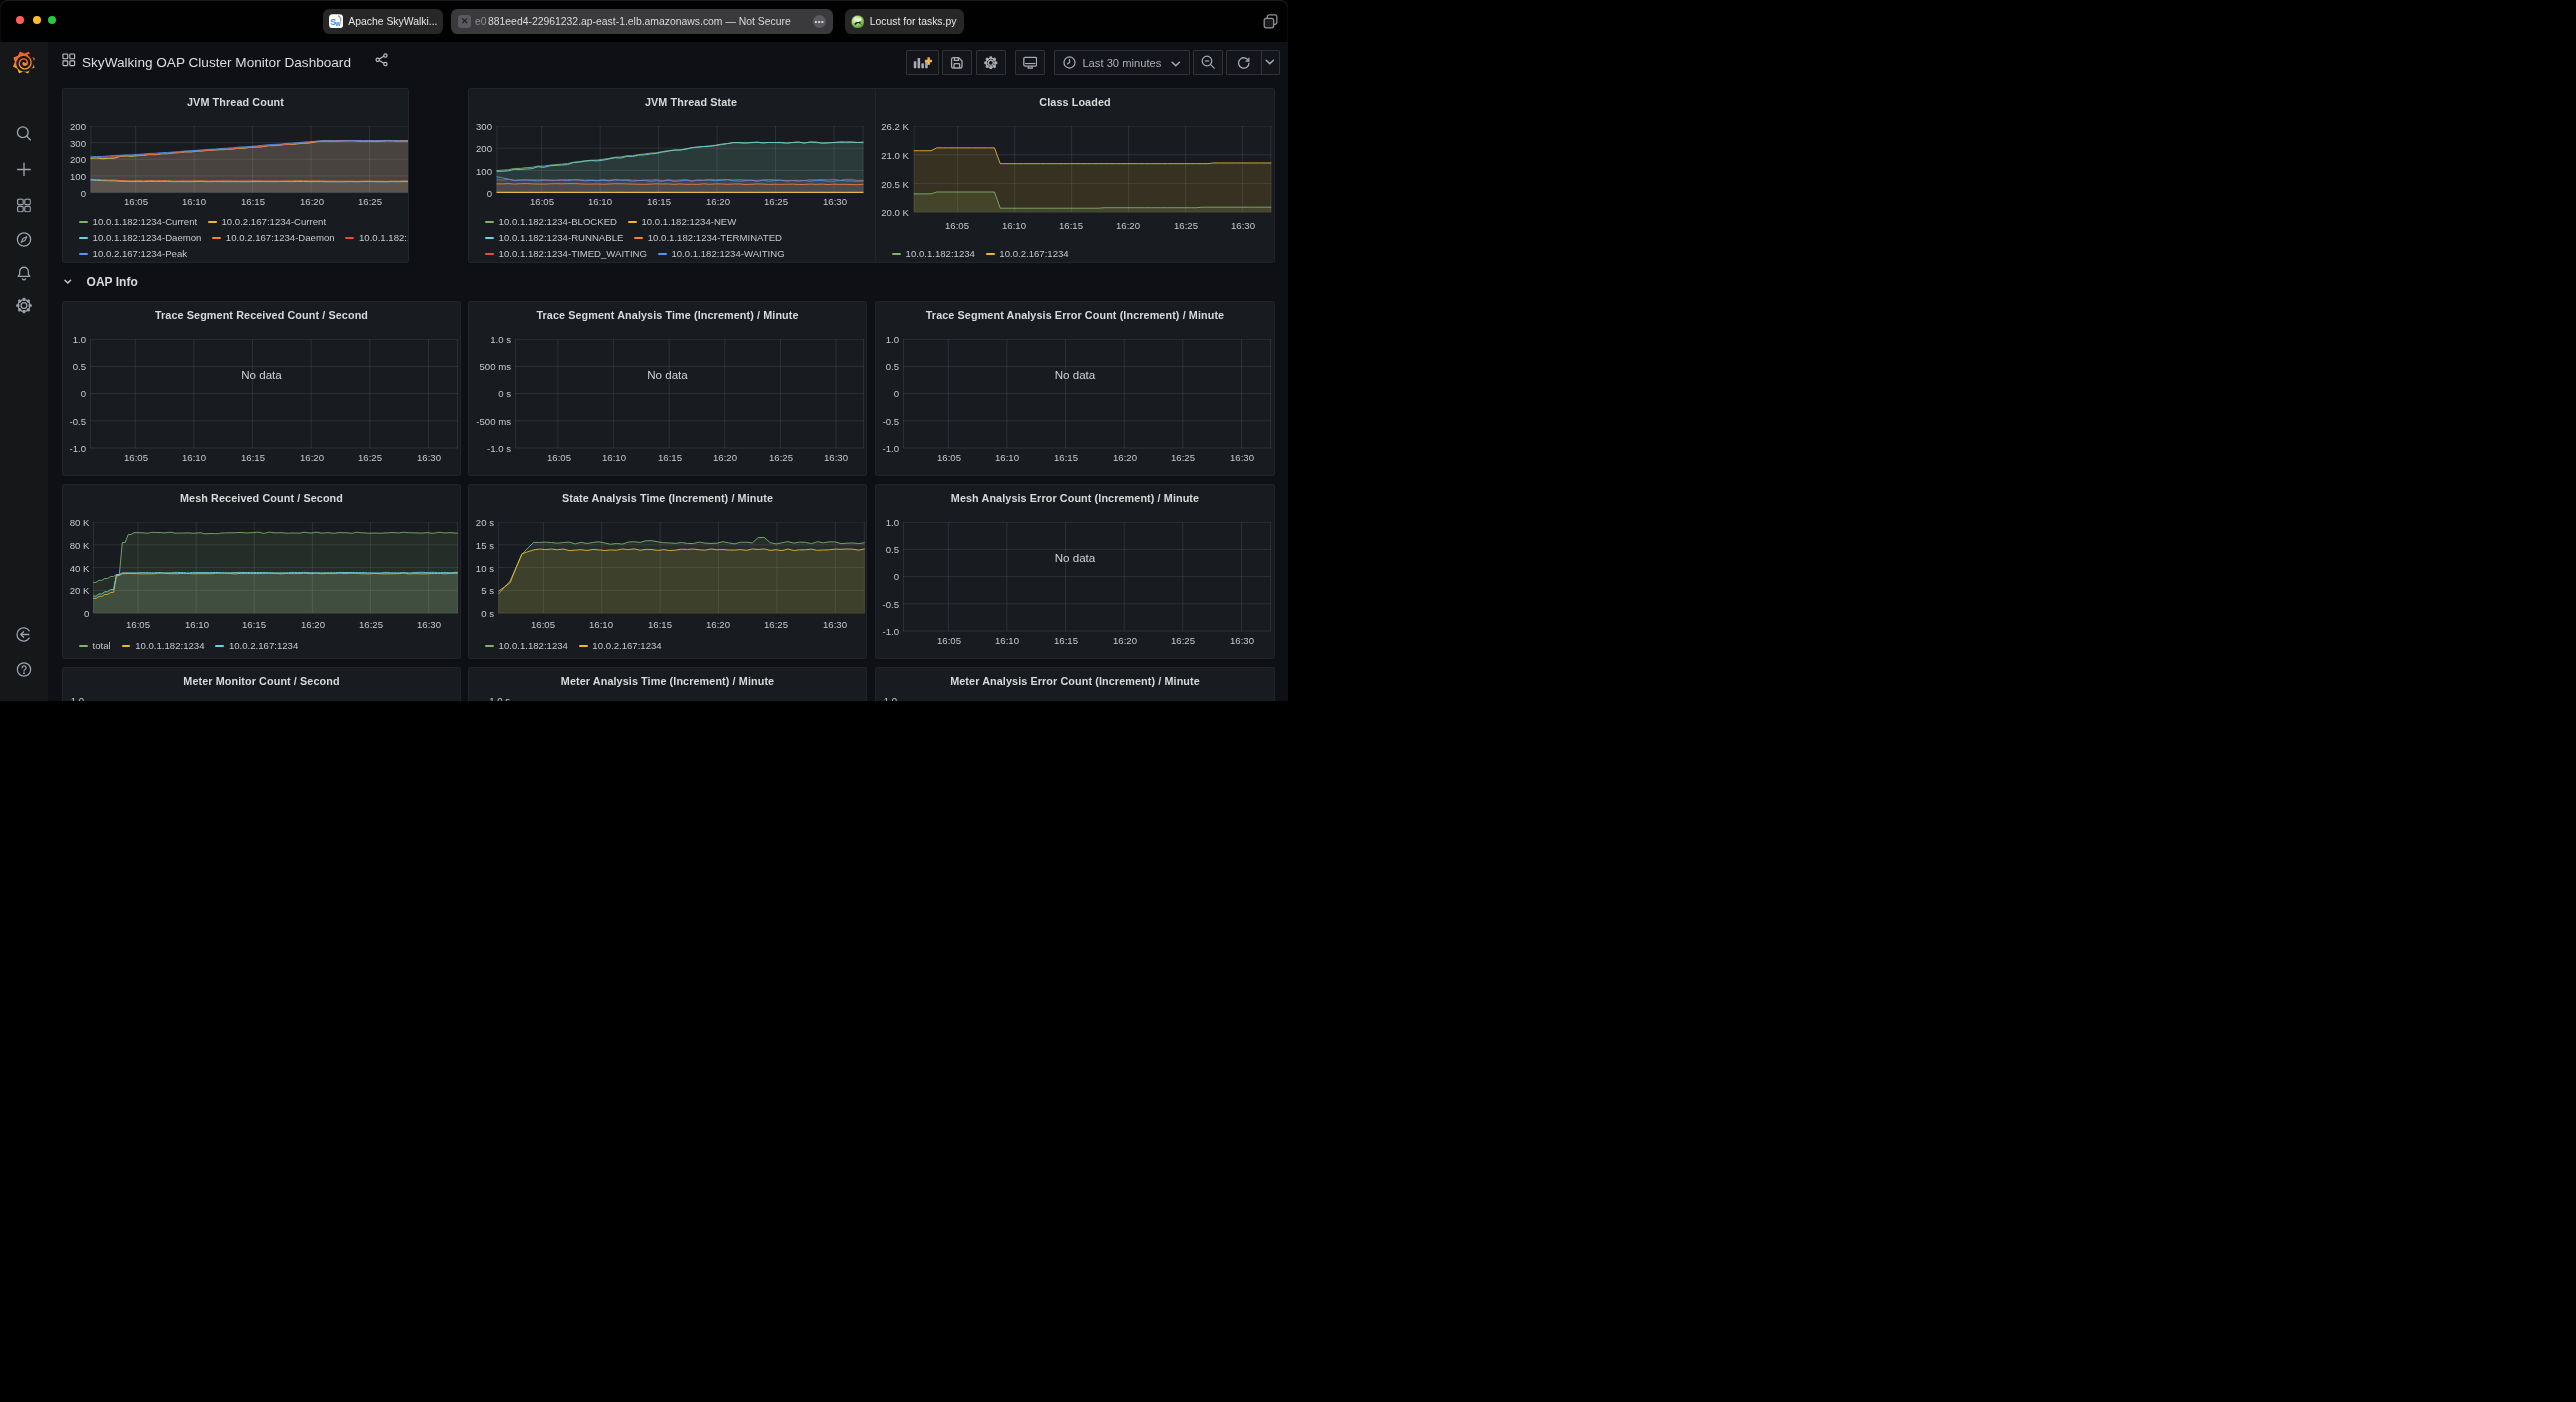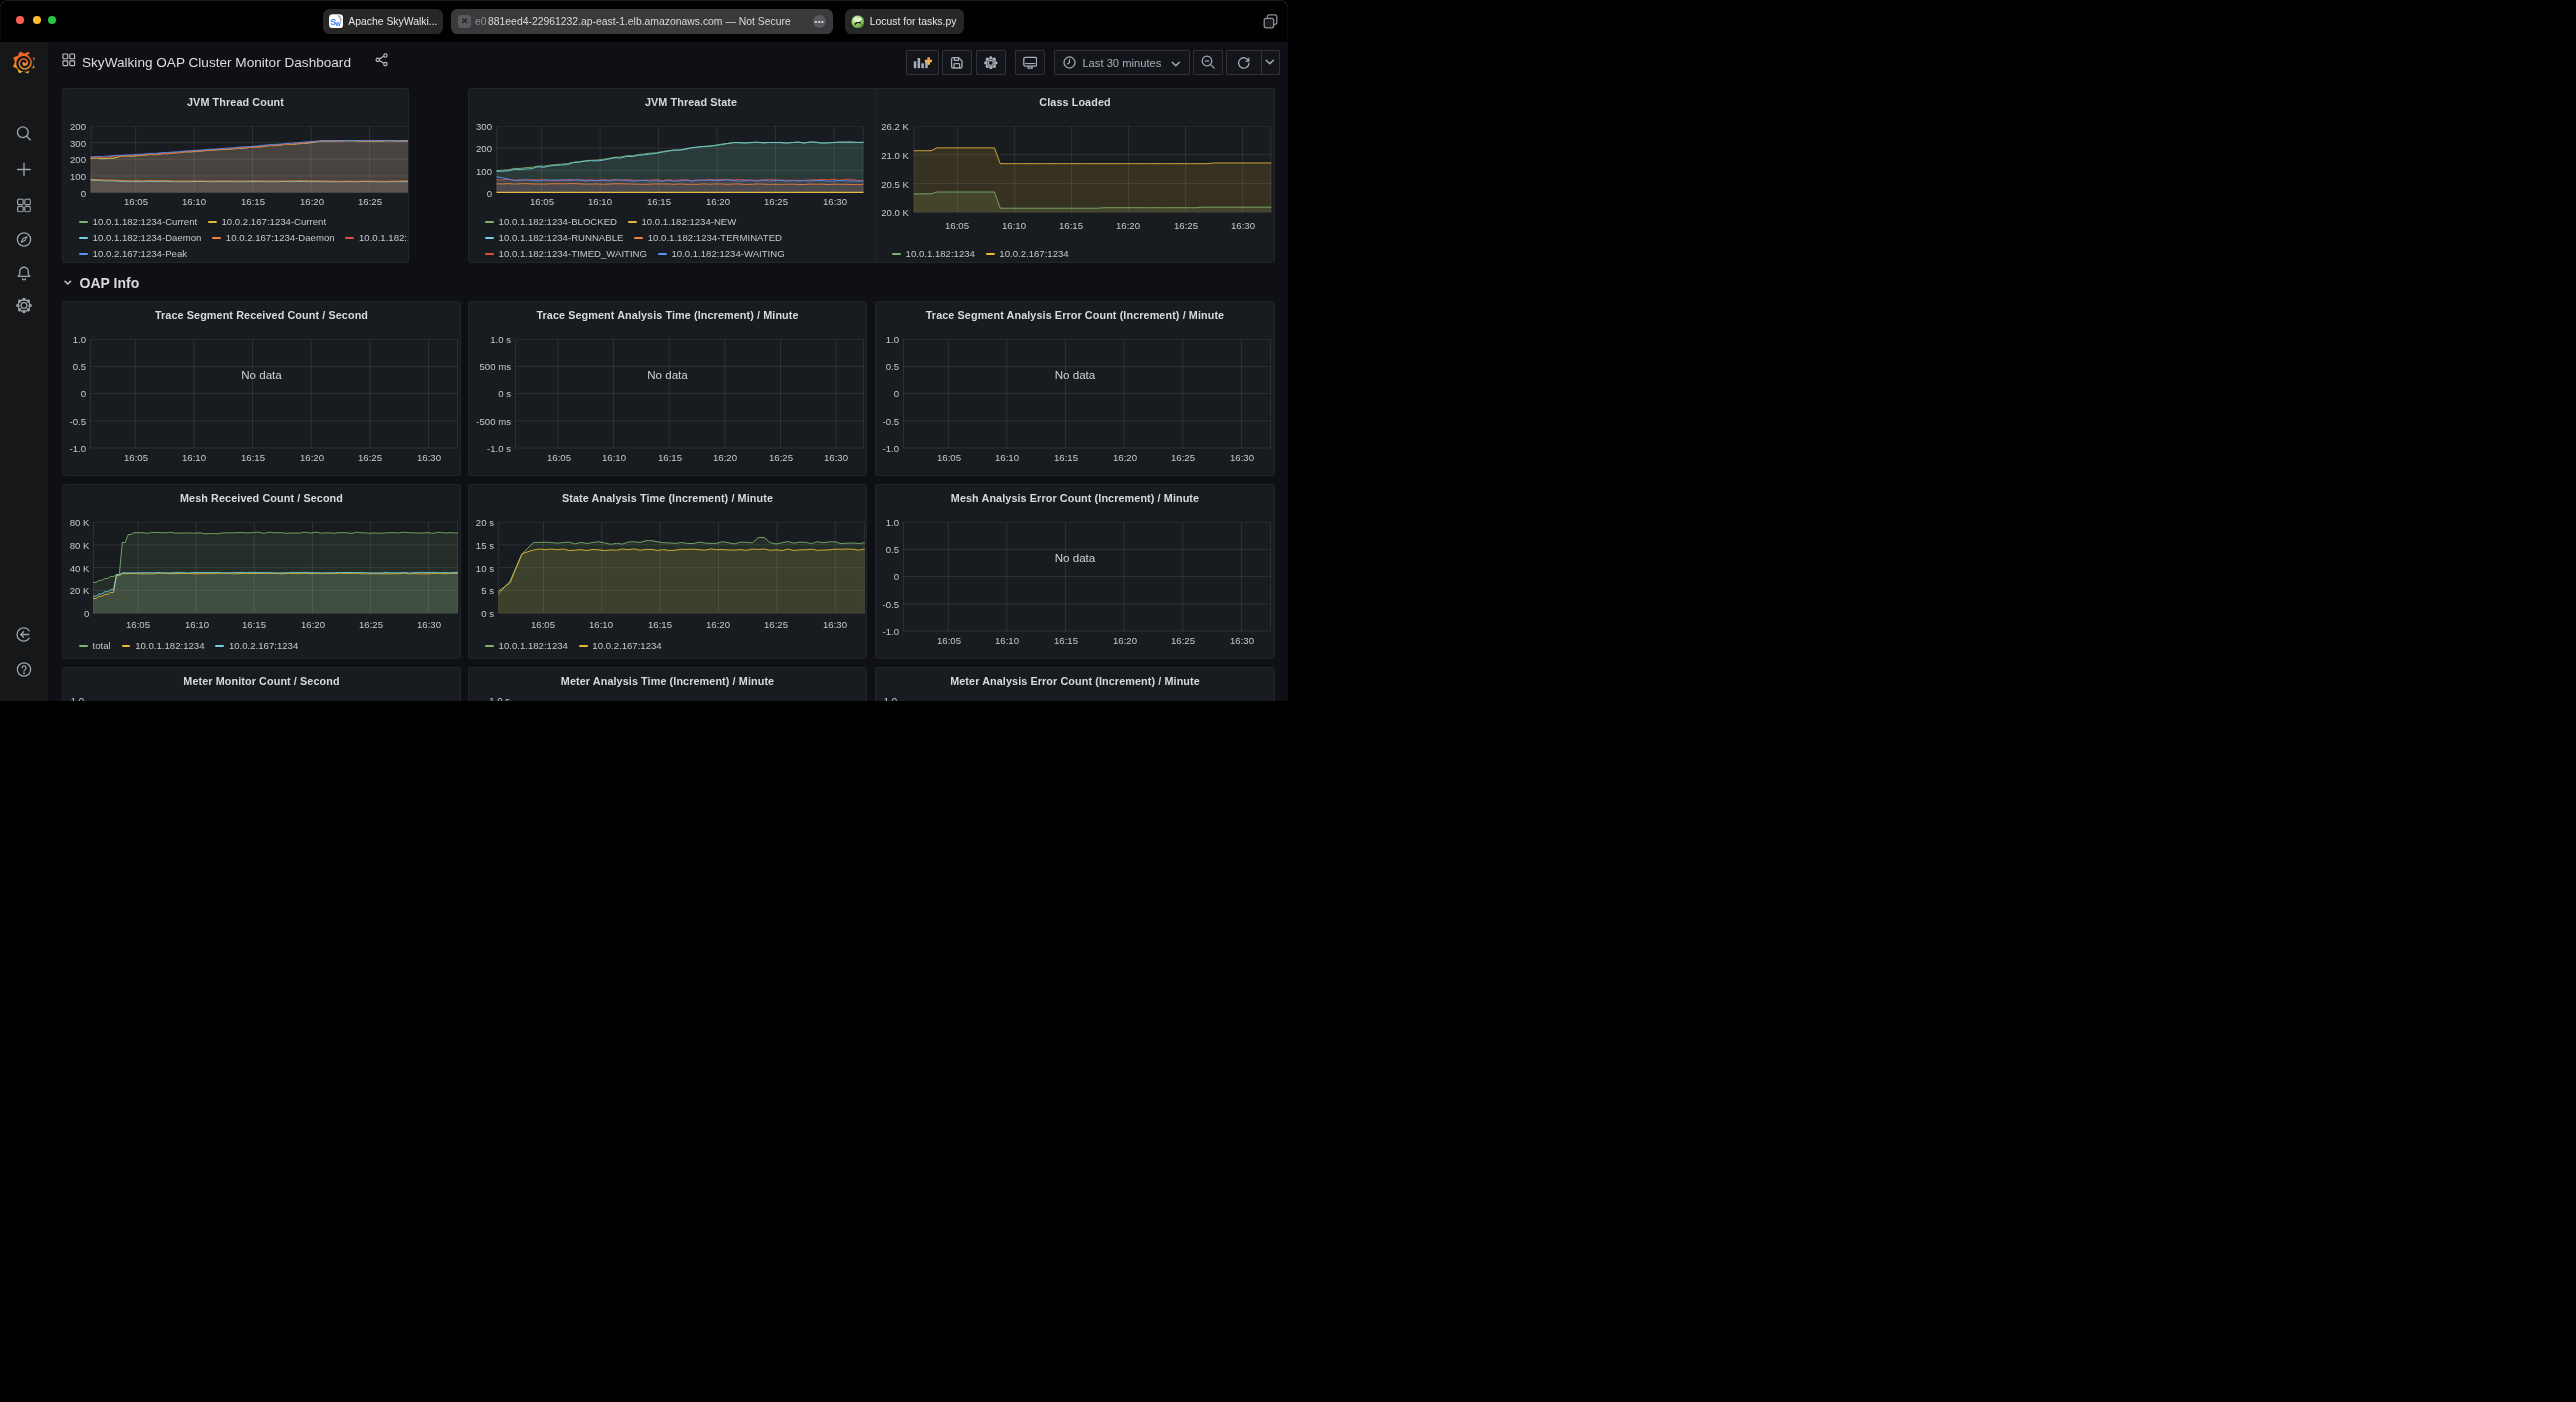--- a/index.html
+++ b/index.html
@@ -16,21 +16,21 @@
 .pt { position:absolute; top:7.2px; left:0; right:0; text-align:center; font-size:10.8px; font-weight:bold; color:#D8D9DA; letter-spacing:0.1px; }
 .yl { position:absolute; transform:translateY(-50%); font-size:9.6px; color:#c7c8cd; text-align:right; white-space:nowrap; }
 .xl { position:absolute; transform:translateX(-50%); font-size:9.6px; color:#c7c8cd; white-space:nowrap; }
 .lg { position:absolute; width:376px; display:flex; flex-wrap:wrap; column-gap:10.8px; row-gap:5.6px; font-size:9.6px; color:#c7c8cd; line-height:10.4px; }
 .li { display:inline-flex; align-items:center; gap:4.8px; white-space:nowrap; }
 .ld { width:8.8px; height:2.2px; border-radius:1.6px; display:inline-block; flex:none; }
 .nodata { position:absolute; top:66px; left:0; right:0; text-align:center; font-size:11.6px; color:#d1d2d5; }
 .tbtn { position:absolute; height:25px; border:0.8px solid rgba(204,204,220,0.16); border-radius:1.6px;
   background:#14151a; display:flex; align-items:center; justify-content:center; color:#a9aeb8; }
 .navt { position:absolute; font-size:13.6px; font-weight:500; color:#dcdde0; }
-.secthead { position:absolute; display:flex; align-items:center; gap:7px; color:#d8d9da; font-size:14px; font-weight:bold; }
+.secthead { position:absolute; display:flex; align-items:center; gap:14px; color:#d8d9da; font-size:12px; font-weight:bold; }
 </style></head><body>
 <div id="page">
 
 <div class="main"></div>
 
 <div style="position:absolute;left:62px;top:53px;line-height:0"><svg width="13.6" height="13.6" viewBox="0 0 17 17" style="">
         <rect x="1.2" y="1.2" width="6" height="6" rx="1" fill="none" stroke="#c0c2c8" stroke-width="1.4"></rect>
         <rect x="9.8" y="1.2" width="6" height="6" rx="1" fill="none" stroke="#c0c2c8" stroke-width="1.4"></rect>
         <rect x="1.2" y="9.8" width="6" height="6" rx="1" fill="none" stroke="#c0c2c8" stroke-width="1.4"></rect>
         <rect x="9.8" y="9.8" width="6" height="6" rx="1" fill="none" stroke="#c0c2c8" stroke-width="1.4"></rect>

